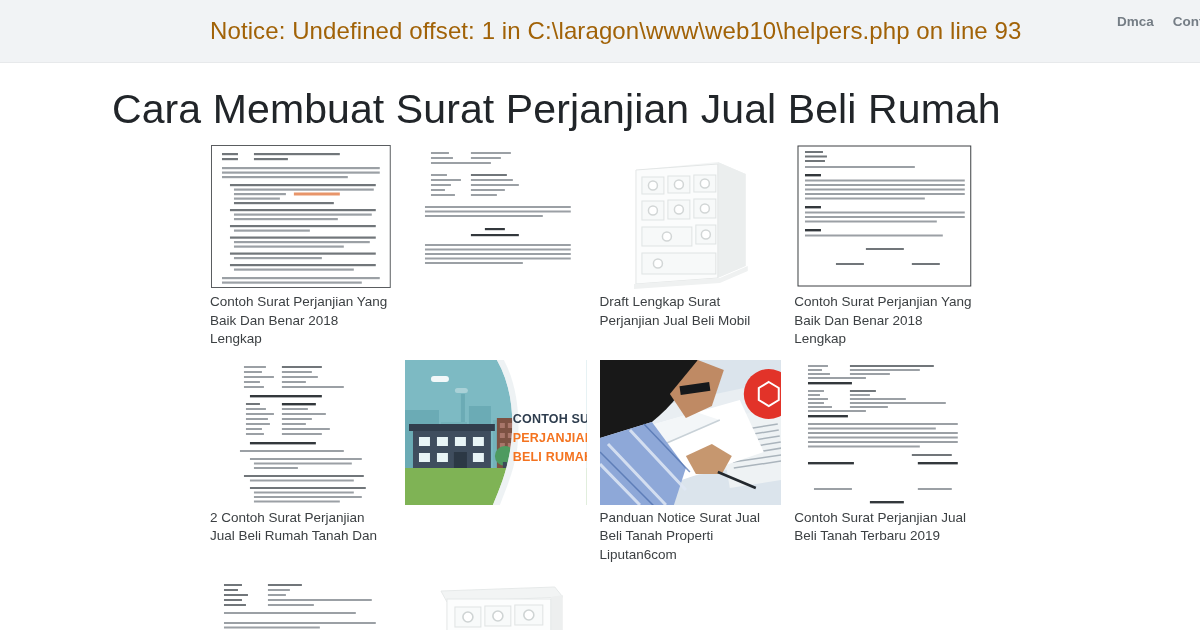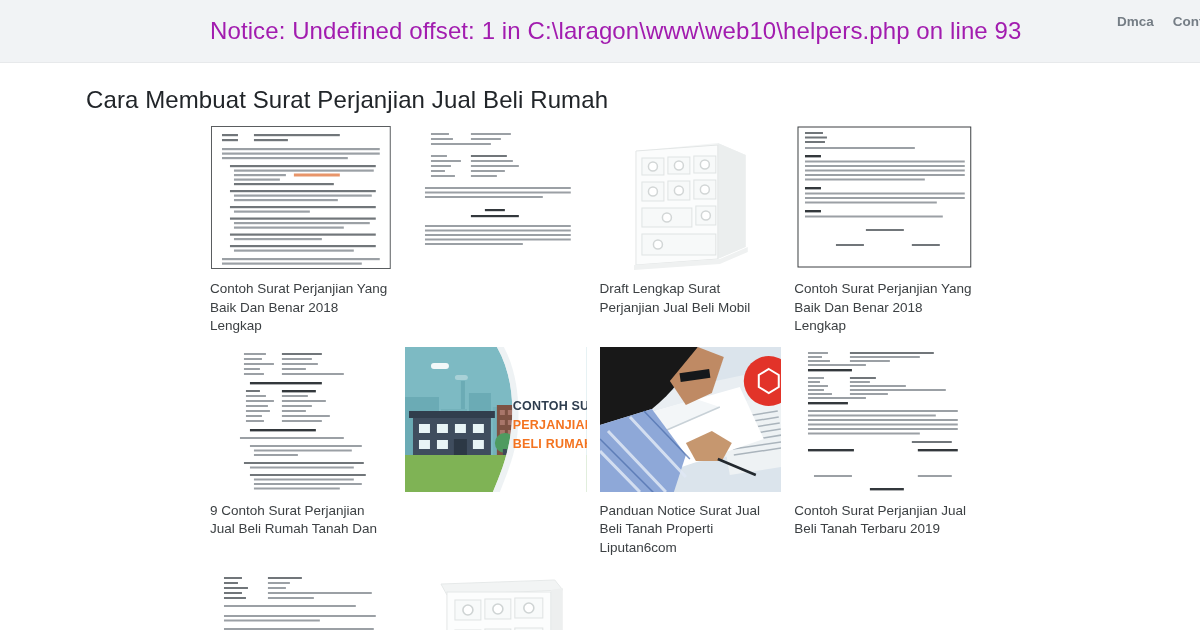--- a/index.html
+++ b/index.html
@@ -10,50 +10,50 @@
     font-family:"Liberation Sans", sans-serif;
     position:relative;
   }
   
   .notice-bar {
     position:relative; height:63px; background:#f1f3f5;
     border-bottom:1px solid #e7e9eb;
     display:flex; align-items:center;
   }
   .notice-text {
-    margin-left:210px; font-size:24px; color:#a21caf;
+    margin-left:210px; font-size:24px; color:#a16207;
     white-space:nowrap; letter-spacing:0.1px;
   }
   .top-nav {
     position:absolute; top:14px; left:1117px;
     display:flex; gap:19px; white-space:nowrap;
   }
   .top-nav .nav-link {
     font-size:13.5px; color:#757d85; text-decoration:none; cursor:pointer;font-weight:bold;
   }
   
   .page-title {
-    margin:23px 0 11px 86px;
-    font-size:24px; font-weight:400; color:#212529;
+    margin:23px 0 11px 112px;
+    font-size:41px; font-weight:400; color:#212529;
     letter-spacing:0.1px;
   }
   
   .grid {
     margin-left:210px; width:766px;
     display:grid; grid-template-columns:repeat(4,1fr);
     column-gap:13px; row-gap:11px;
   }
   .card { display:block; }
   .thumb {
     height:145px; overflow:hidden; position:relative; cursor:pointer;
     background:#fff;
   }
   .thumb svg { display:block; width:100%; height:100%; }
   .caption {
-    margin-top:10px; font-size:13.5px; line-height:18.5px;
+    margin-top:4px; font-size:13.5px; line-height:18.5px;
     color:#3c4043; cursor:pointer;
   }
   
   .t1 { fill:#71767a; }
   .t2 { fill:#9ba0a5; }
   .tb { fill:#33383c; }
   .to { fill:#e8956a; }
   
   .ill-text {
     position:absolute; left:108px; top:50px;
@@ -245,21 +245,21 @@
         <rect x="44" y="102.5" width="98" height="2" class="t2"></rect>
         <rect x="44" y="107" width="44" height="2" class="t2"></rect>
         <rect x="34" y="115" width="120" height="2" class="t1"></rect>
         <rect x="40" y="119.5" width="104" height="2" class="t2"></rect>
         <rect x="40" y="127" width="116" height="2" class="t1"></rect>
         <rect x="44" y="131.5" width="100" height="2" class="t2"></rect>
         <rect x="44" y="136" width="108" height="2" class="t2"></rect>
         <rect x="44" y="140.5" width="86" height="2" class="t2"></rect>
       </svg>
     </div>
-    <div class="caption">9 Contoh Surat Perjanjian Jual Beli Rumah Tanah Dan</div>
+    <div class="caption">2 Contoh Surat Perjanjian Jual Beli Rumah Tanah Dan</div>
   </div>
 
   <div class="card">
     <div class="thumb">
       <svg viewBox="0 0 182 145" preserveAspectRatio="none">
         <rect width="182" height="145" fill="#7dbac3"></rect>
         <rect x="26" y="16" width="18" height="6" rx="3" fill="#ffffff" opacity="0.9"></rect>
         <rect x="50" y="28" width="13" height="5" rx="2.5" fill="#a9d1d7"></rect>
         <rect x="0" y="50" width="34" height="62" fill="#6babb5"></rect>
         <rect x="36" y="62" width="26" height="50" fill="#74b2bb"></rect>

